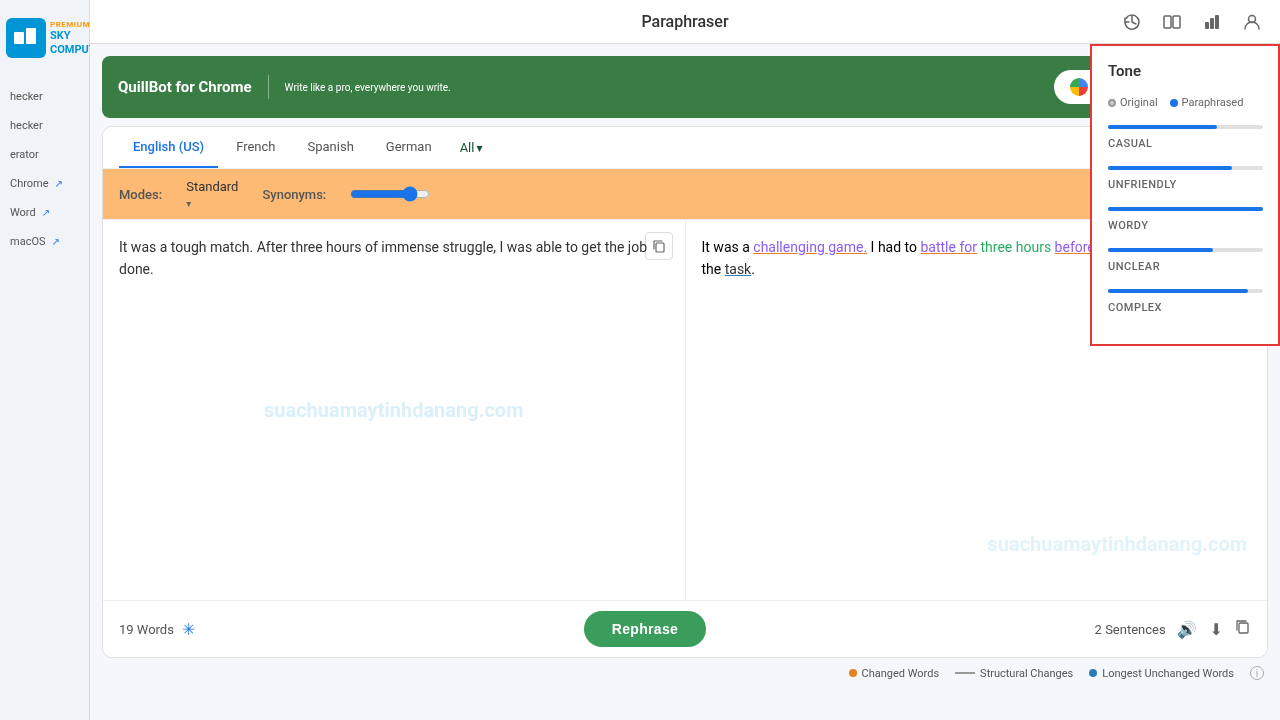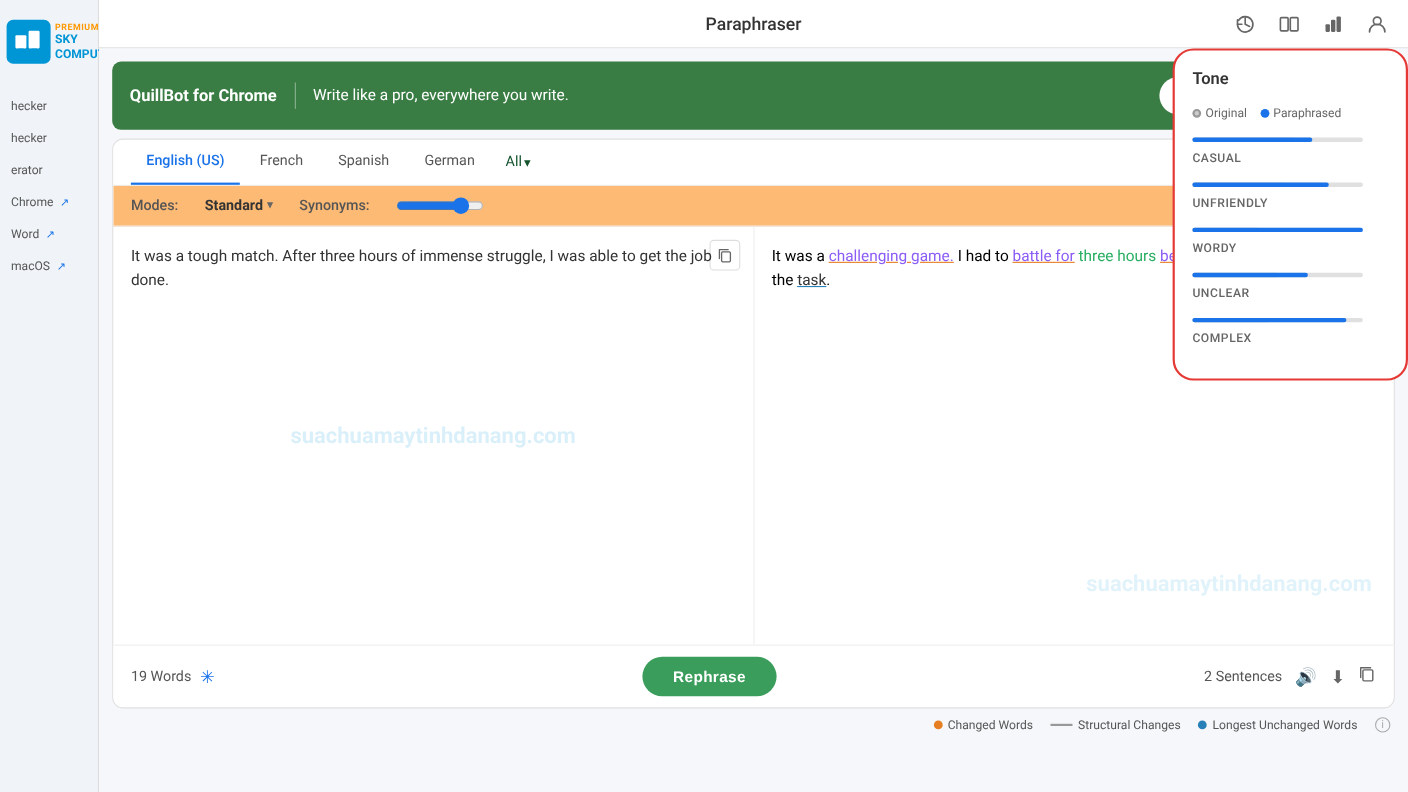--- a/index.html
+++ b/index.html
@@ -125,21 +125,21 @@
 
     .chrome-banner-divider {
       width: 1px;
       height: 24px;
       background: rgba(255,255,255,0.4);
       margin-right: 16px;
     }
 
     .chrome-banner-text {
       color: white;
-      font-size: 14px;
+      font-size: 10px;
       flex: 1;
     }
 
     .chrome-banner-btn {
       background: white;
       border: none;
       border-radius: 20px;
       padding: 8px 16px;
       font-size: 13px;
       font-weight: 500;
@@ -229,21 +229,22 @@
       color: #555;
       font-weight: 500;
     }
 
     .mode-select {
       display: flex;
       gap: 4px;
       font-size: 13px;
       color: #333;
       cursor: pointer;
-      font-weight: 700;
+      font-weight: 400;
+      flex-direction: column;
     }
 
     .mode-arrow {
       font-size: 10px;
       color: #666;
     }
 
     .synonyms-label {
       font-size: 13px;
       color: #555;
@@ -421,24 +422,24 @@
       font-size: 10px;
       color: #aaa;
       cursor: pointer;
     }
 
     
     .tone-panel {
       position: absolute;
       right: 0;
       top: 44px;
-      width: 214px;
+      width: 190px;
       background: white;
       border: 2px solid #e53935;
-      border-radius: 19px;
+      border-radius: 0;
       padding: 16px;
       z-index: 10;
     }
 
     .tone-title {
       font-size: 15px;
       font-weight: 600;
       color: #333;
       margin-bottom: 16px;
     }

